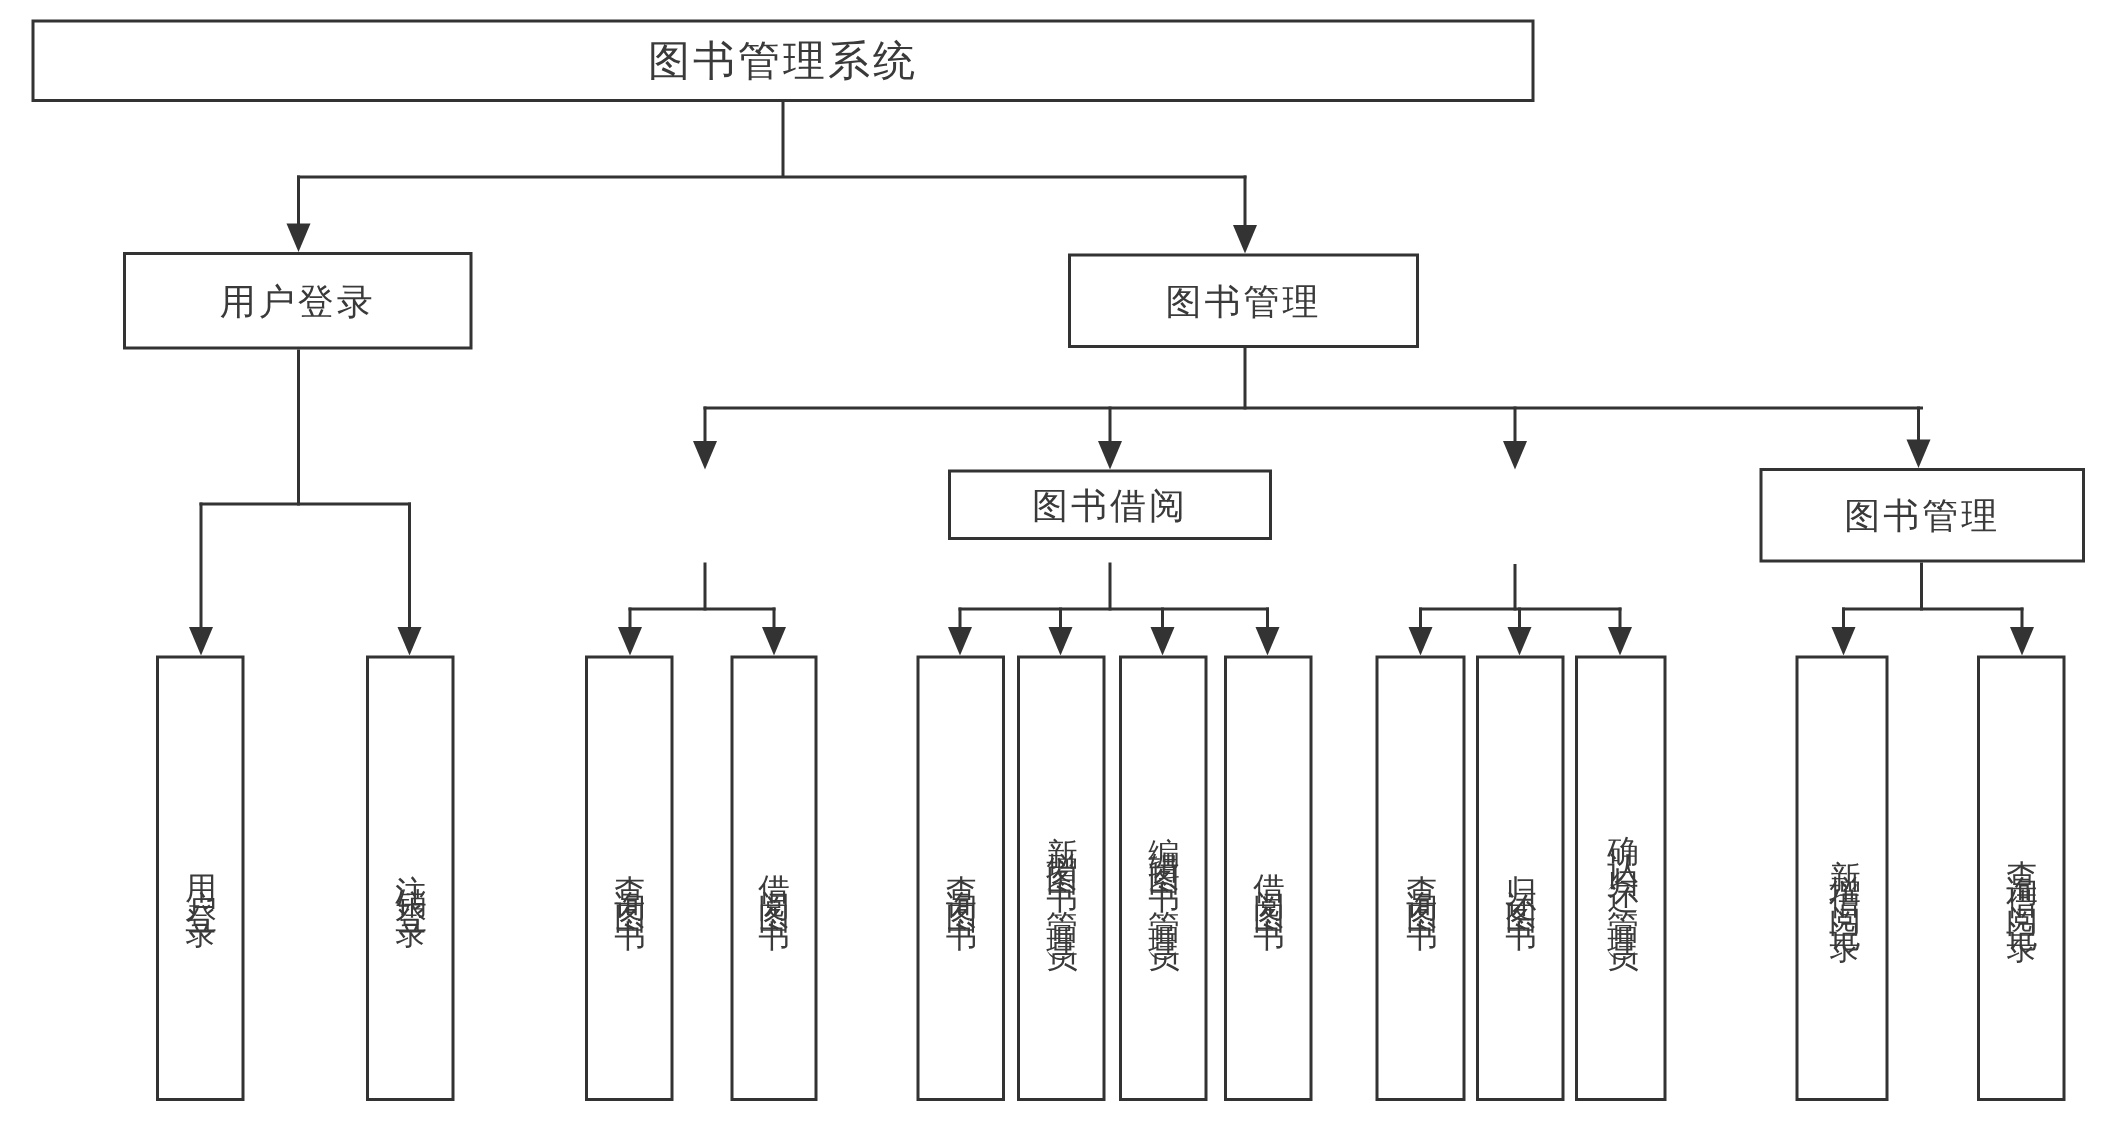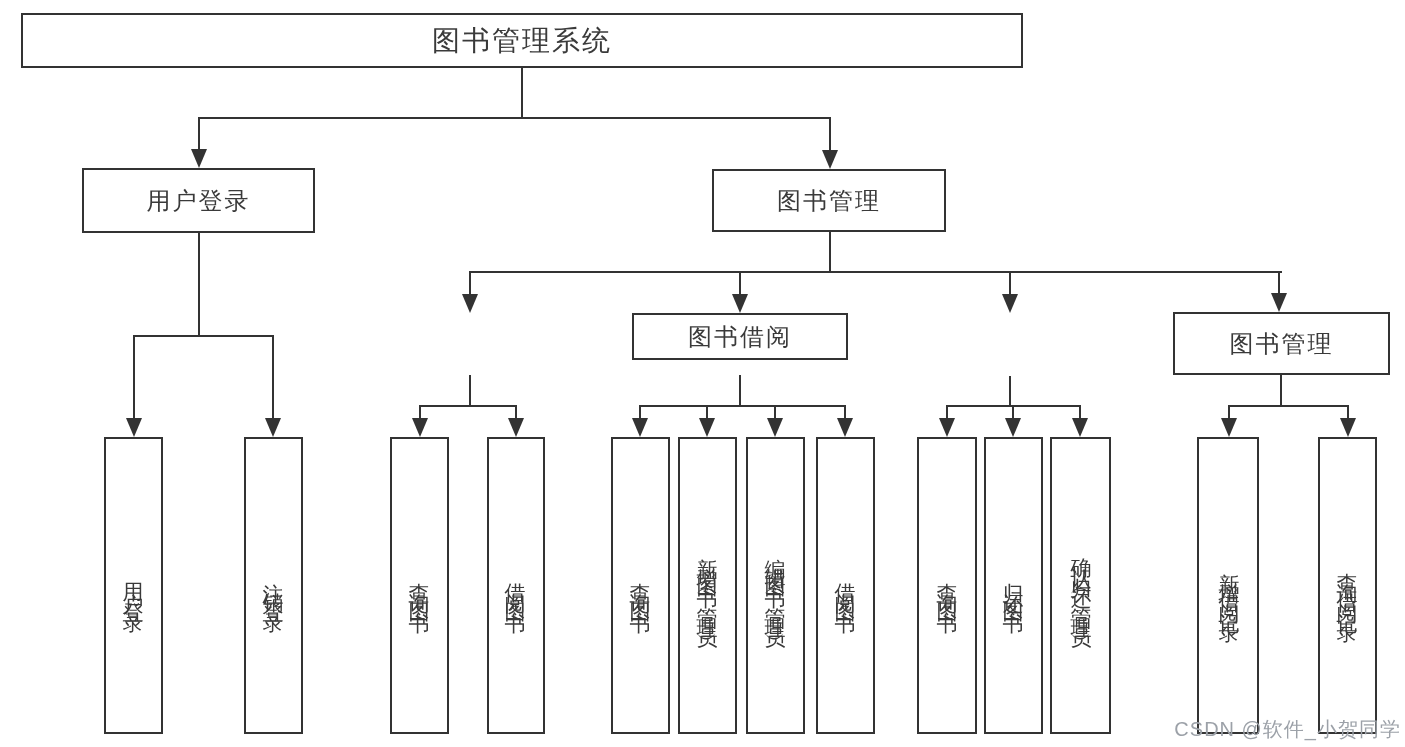--- a/index.html
+++ b/index.html
@@ -154,15 +154,14 @@
   <div class="vbox" style="left:746px;  top:437px; width:59px; height:297px;">编辑图书（管理员）</div>
   <div class="vbox" style="left:816px;  top:437px; width:59px; height:297px;">借阅图书</div>
 
   <div class="vbox" style="left:917px;  top:437px; width:60px; height:297px;">查询图书</div>
   <div class="vbox" style="left:984px;  top:437px; width:59px; height:297px;">归还图书</div>
   <div class="vbox" style="left:1050px; top:437px; width:61px; height:297px;">确认归还（管理员）</div>
 
   <div class="vbox" style="left:1197px; top:437px; width:62px; height:297px;">新增借阅记录</div>
   <div class="vbox" style="left:1318px; top:437px; width:59px; height:297px;">查询借阅记录</div>
 
-  <div class="watermark">CSDN @软件_小贺同学</div>
 
 </div>
 
 </body></html>

